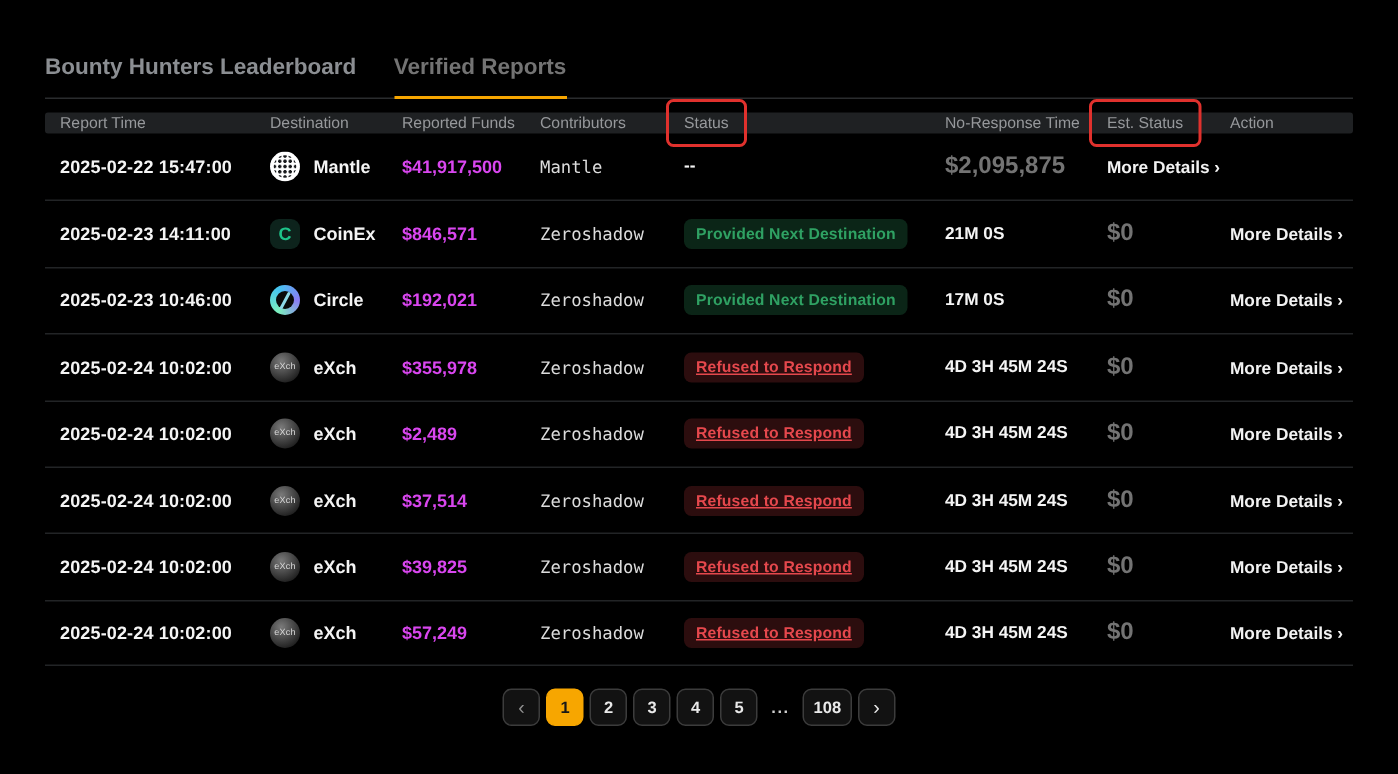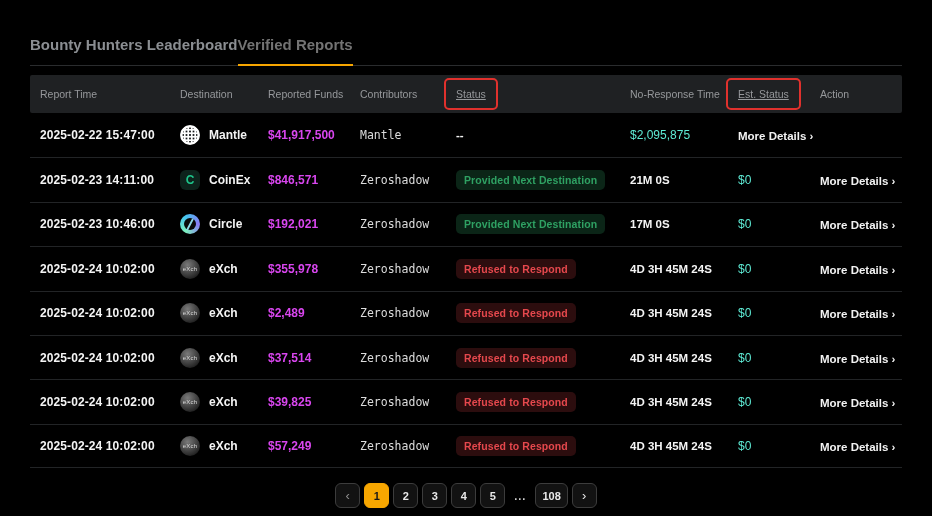--- a/index.html
+++ b/index.html
@@ -18,58 +18,58 @@
   html,body{background:var(--page-bg);}
   body{
     width:932px;height:516px;overflow:hidden;
     font-family:"Liberation Sans",sans-serif;
     color:#fff;position:relative;
   }
   .content{width:872px;margin:0 auto;}
 
   
   .tabbar{
-    display:flex;padding-top:36px;
+    display:flex;gap:25px;padding-top:36px;
     border-bottom:1px solid #2A2C2E;
   }
   .tab{
     font-size:15px;font-weight:700;color:#8B8E92;
     padding-bottom:11px;border-bottom:2px solid transparent;
     margin-bottom:-1px;cursor:pointer;white-space:nowrap;
   }
   .tab.active{color:#737373;border-bottom-color:var(--accent-orange);}
 
   
   .table{margin-top:9px;}
   .grid-row{
     display:grid;
     grid-template-columns:140px 88px 92px 96px 174px 108px 82px 92px;
     align-items:center;
   }
   .thead{
-    background:var(--header-bg);height:38px;border-radius:2px;
+    background:var(--header-bg);height:14px;border-radius:2px;
     position:relative;
   }
   .th{font-size:10.5px;color:var(--muted);padding-left:10px;white-space:nowrap;}
   .th .label{display:inline-block;}
   .th.hl .label{
     border:2px solid var(--annotation-red);border-radius:5px;
     padding:8px 10px;margin:-10px -12px;
-    position:relative;z-index:3;text-decoration:underline;
+    position:relative;z-index:3;
   }
   .tbody .row{height:44.4px;}
   .tbody .row + .row{border-top:1px solid var(--line);}
   .tbody .row:last-child{border-bottom:1px solid var(--line);}
   .cell{padding-left:10px;white-space:nowrap;overflow:visible;}
 
   .c-time{font-size:12px;font-weight:700;color:#F4F4F4;letter-spacing:.1px;}
   .c-funds{font-size:12px;font-weight:700;color:#d946ef;}
   .c-contrib{font-family:"DejaVu Sans Mono",monospace;font-size:11.5px;color:#DCDCDC;}
   .c-nrt{font-size:11.5px;font-weight:700;color:#F4F4F4;}
-  .c-bounty{font-size:12px;font-weight:400;color:#5eead4;}
+  .c-bounty{font-size:16px;font-weight:700;color:#737373;}
   .c-action a{
     font-size:11.5px;font-weight:700;color:#F2F2F2;text-decoration:none;cursor:pointer;text-align:right;
   }
 
   
   .c-dest{display:flex;align-items:center;gap:9px;}
   .dest-label{font-size:12px;font-weight:700;color:#F4F4F4;}
   .dicon{width:20px;height:20px;border-radius:50%;position:relative;flex:0 0 20px;}
   .icon-mantle{
     background-color:#fff;
@@ -95,21 +95,21 @@
     content:"eXch";position:absolute;inset:0;display:flex;align-items:center;justify-content:center;
     font-size:6px;color:#D8D8D8;letter-spacing:.2px;
   }
 
   
   .badge{
     display:inline-block;font-size:10.5px;font-weight:700;
     padding:4px 8px;border-radius:5px;letter-spacing:.1px;
   }
   .badge.green{color:var(--status-green);background:var(--status-green-bg);}
-  .badge.red{color:var(--status-red);background:var(--status-red-bg);}
+  .badge.red{color:var(--status-red);background:var(--status-red-bg);text-decoration:underline;}
 
   
   .pagination{
     display:flex;justify-content:center;align-items:center;gap:4px;
     margin-top:15px;
   }
   .pg-btn{
     min-width:25px;height:25px;padding:0 6px;
     display:flex;align-items:center;justify-content:center;
     background:#121212;border:1px solid #3C3C3C;border-radius:6px;

